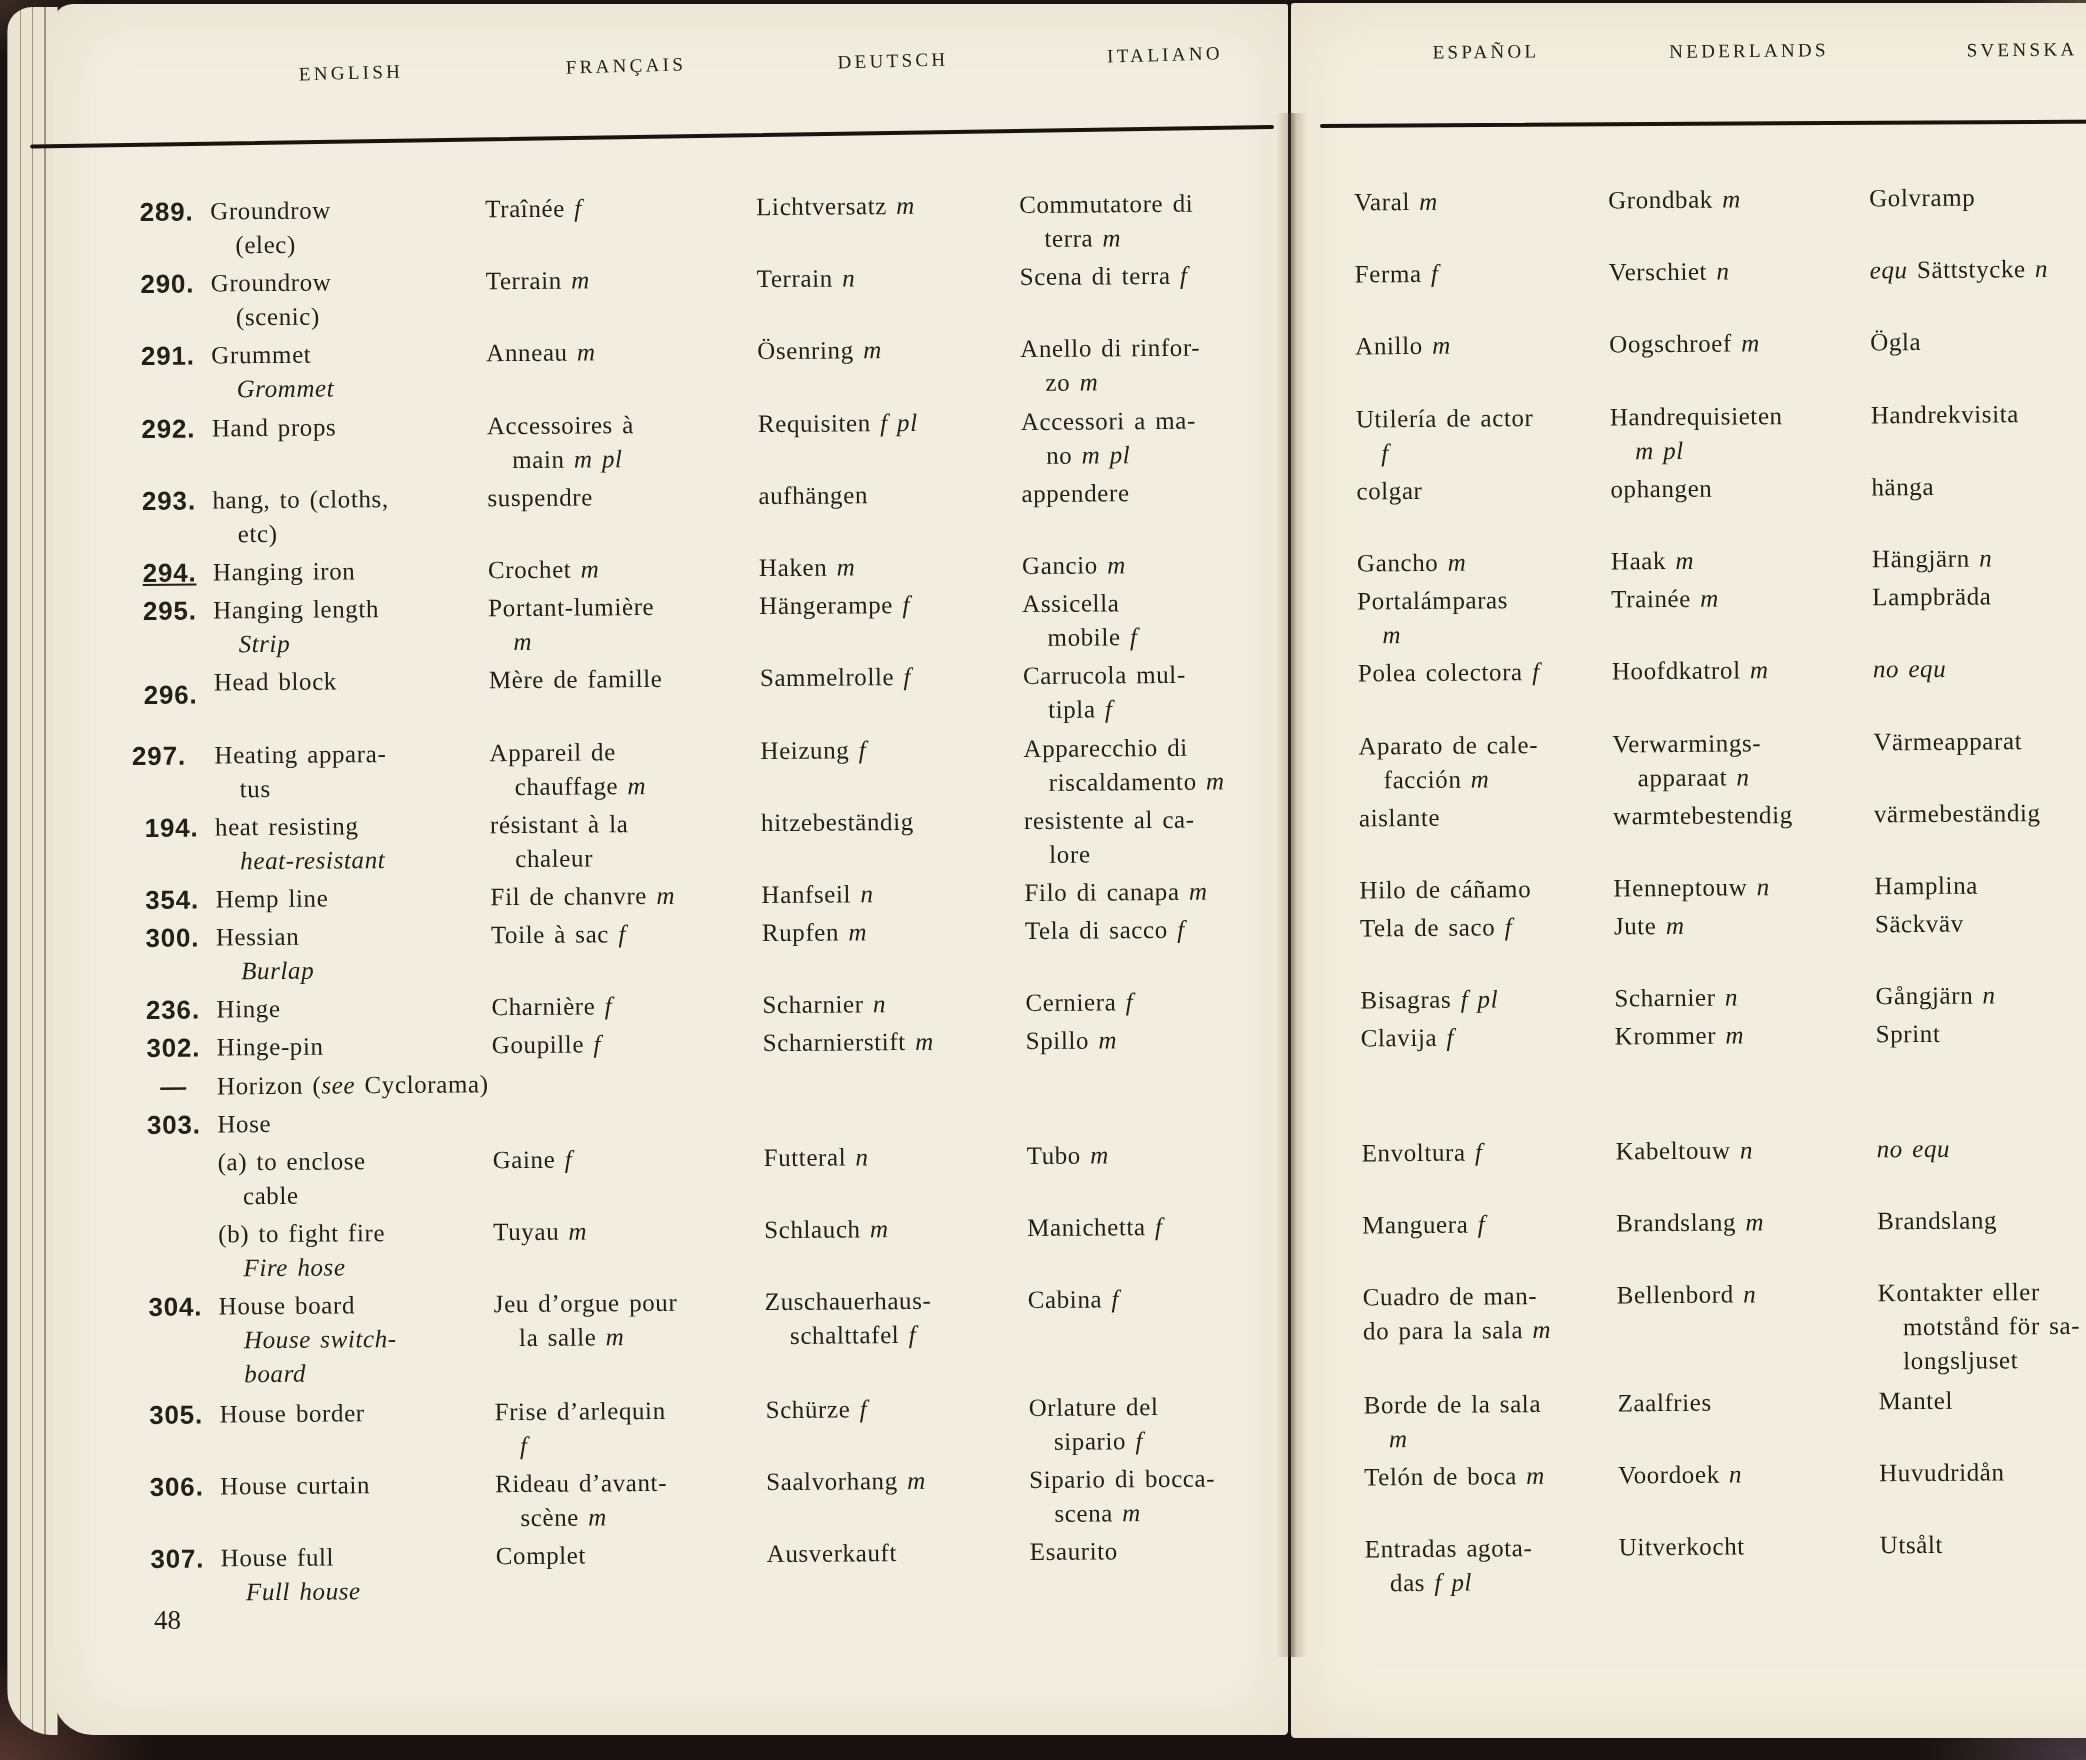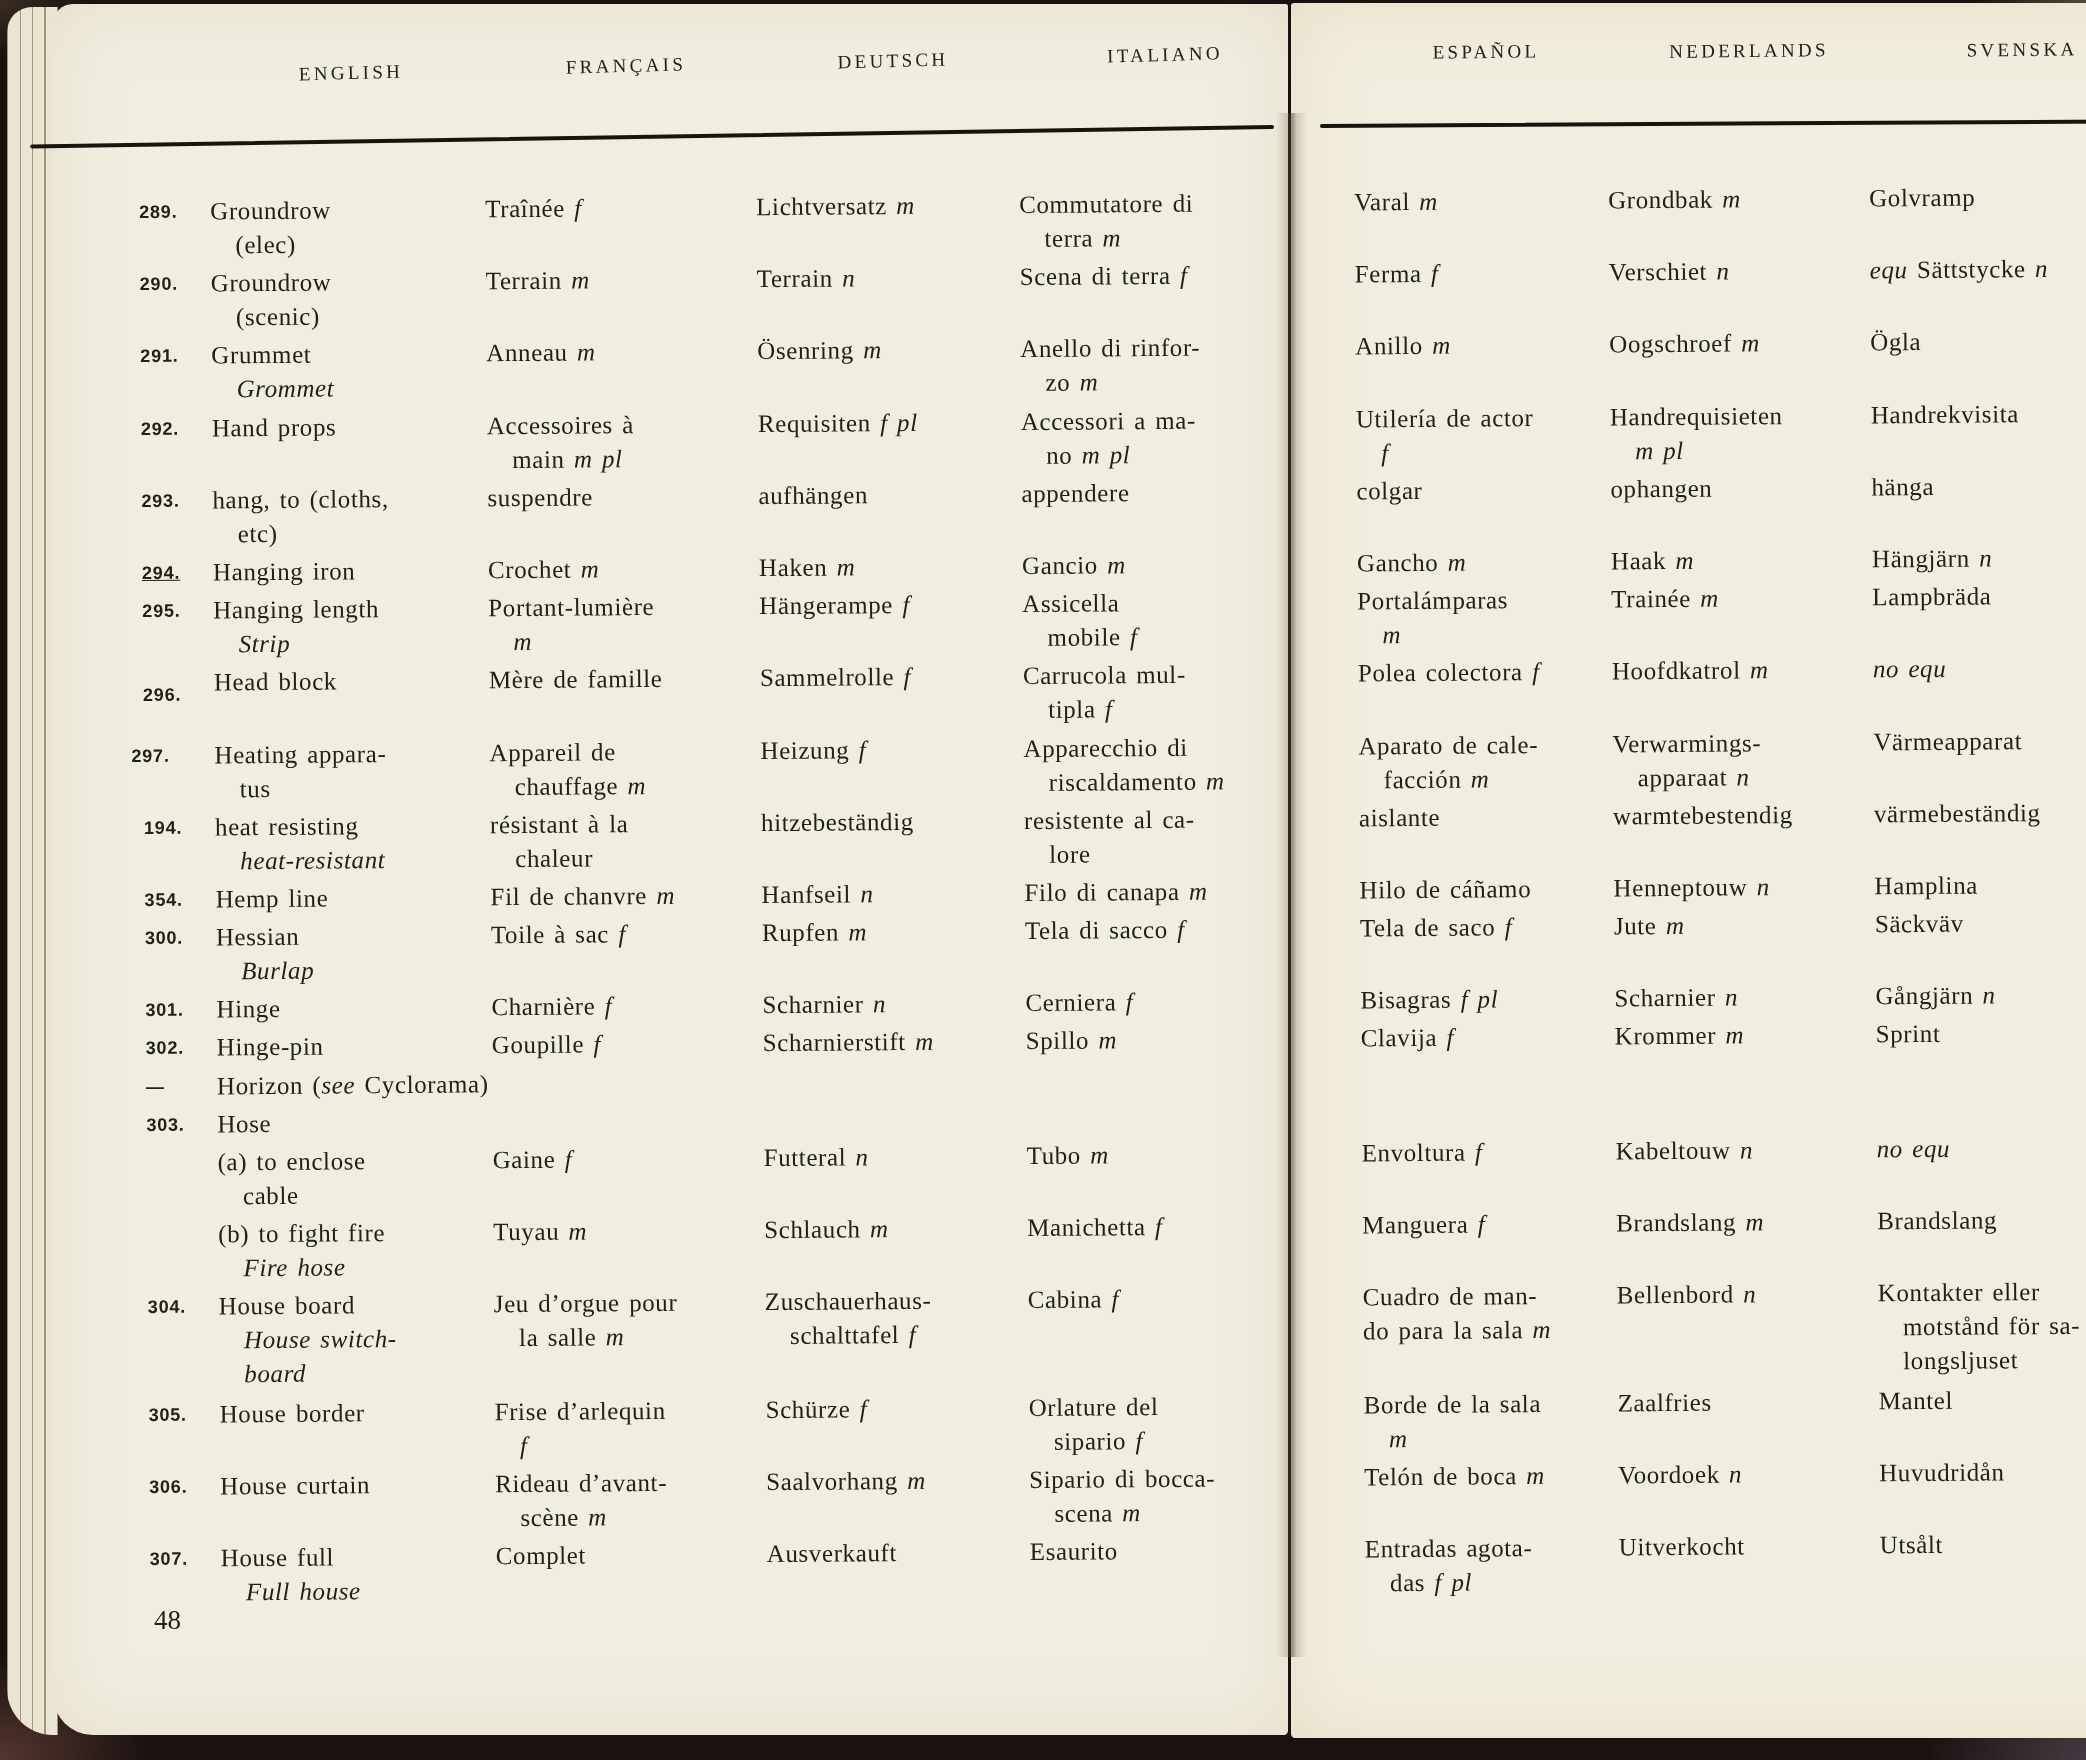--- a/index.html
+++ b/index.html
@@ -46,22 +46,22 @@
   #rows{
     position:absolute;left:0;top:186px;width:2563px;
     transform:rotate(-0.45deg);transform-origin:50% 0;
     font-size:25px;color:#232019;letter-spacing:0.6px;word-spacing:2.5px;
   }
   .row{position:relative;margin-bottom:4.2px;}
   .cell{position:absolute;top:0;}
   .line{white-space:nowrap;line-height:34px;height:34px;}
   .line.ind{padding-left:25px;}
   .num{
-    font-family:"Liberation Sans",sans-serif;font-weight:700;font-size:18px;
-    text-align:left;letter-spacing:0.8px;
+    font-family:"Liberation Sans",sans-serif;font-weight:700;font-size:26px;
+    text-align:center;letter-spacing:0.8px;
   }
   .num .line{line-height:35px;}
   i{font-style:italic;}
   .pagenum{position:absolute;font-size:27px;color:#232019;}
 </style>
 </head>
 <body>
 
 <div id="spread">
   <div class="edges-left"></div>
@@ -413,21 +413,21 @@
         </div>
         <div class="cell" style="left: 1608px; width: 259px;">
           <div class="line">Jute <i>m</i></div>
         </div>
         <div class="cell" style="left: 1869px; width: 342px;">
           <div class="line">Säckväv</div>
         </div>
       </div>
       <div class="row" style="height: 34px;">
         <div class="cell num" style="left: 139px; width: 55px;">
-          <div class="line">301.</div>
+          <div class="line">236.</div>
         </div>
         <div class="cell" style="left: 210px; width: 275px;">
           <div class="line">Hinge</div>
         </div>
         <div class="cell" style="left: 485px; width: 269px;">
           <div class="line">Charnière <i>f</i></div>
         </div>
         <div class="cell" style="left: 756px; width: 261px;">
           <div class="line">Scharnier <i>n</i></div>
         </div>

